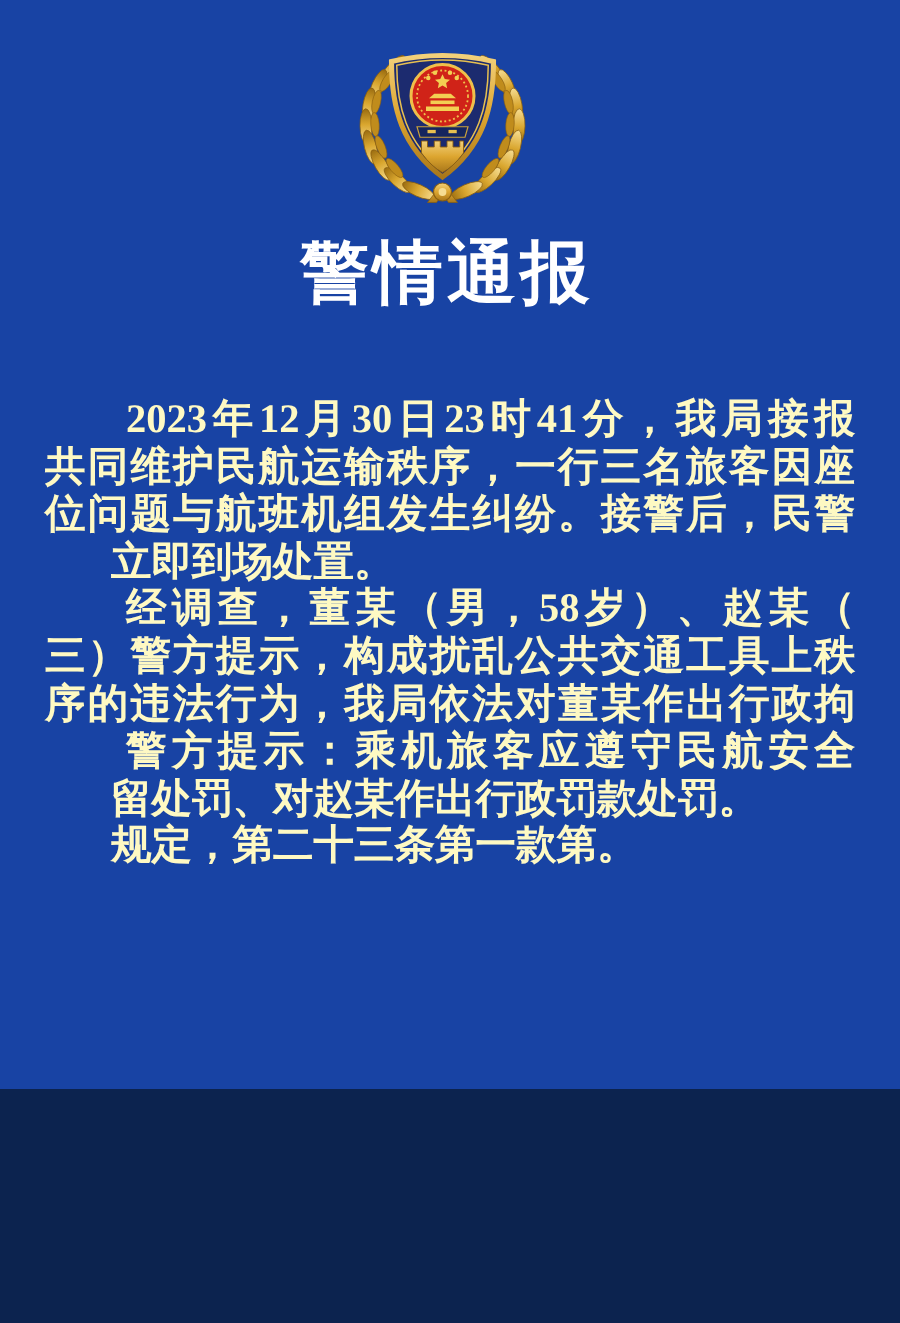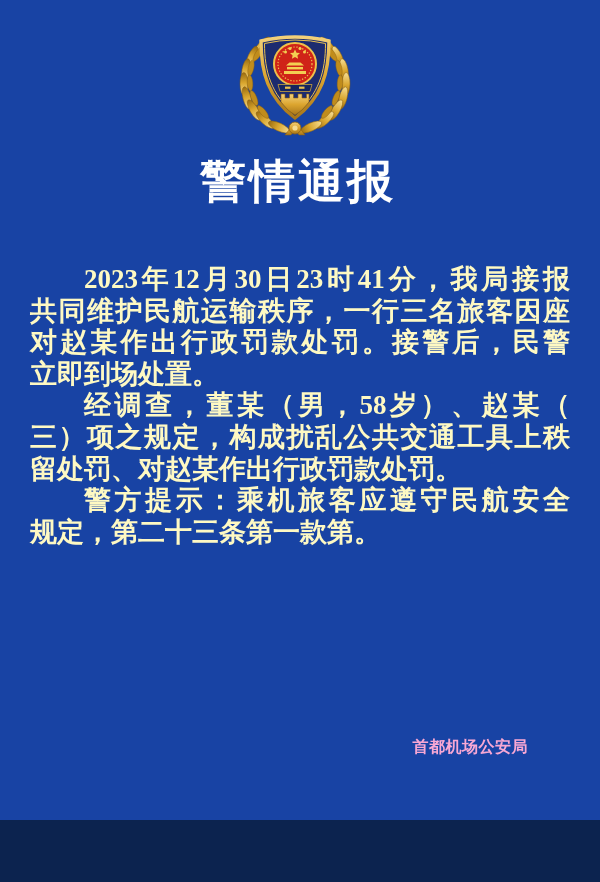--- a/index.html
+++ b/index.html
@@ -1,19 +1,19 @@
 <!DOCTYPE html>
 <html><head>
 <meta charset="utf-8">
 <style>
   html, body { margin: 0; padding: 0; background: #0c234f; }
   .page {
     position: relative;
     width: 600px;
-    height: 820px;
+    height: 726px;
     margin: 0 auto;
     background: #1843a4;
     overflow: hidden;
     font-family: "Liberation Serif", "DejaVu Serif", serif;
   }
   .badge {
     position: absolute;
     left: 238px;
     top: 28px;
     width: 114px;
@@ -43,21 +43,21 @@
   }
   .line {
     height: 31.6px;
     line-height: 31.6px;
     text-align: justify;
     text-align-last: justify;
     overflow: visible;
     white-space: nowrap;
   }
   .line.indent { padding-left: 54px; }
-  .line.end { text-align-last: left; }
+  .line.end { text-align-last: left; margin-left: 44px; }
   .signature {
     position: absolute;
     top: 733px;
     right: 72px;
     text-align: center;
     color: #f9a8d4;
     font-family: "Liberation Sans", "DejaVu Sans", sans-serif;
     font-weight: bold;
     font-size: 16px;
     line-height: 28px;
@@ -143,26 +143,27 @@
     </g>
 
     <path d="M43,70 L43,66 L47,66 L47,70 L51.5,70 L51.5,66 L55.5,66 L55.5,70 L60,70 L60,66 L64,66 L64,70 L68.5,70 L68.5,66 L71,66 L71,74 Q64,83.5 57,87 Q50,83.5 43,74 Z" fill="url(#gold)" stroke="#8a5f10" stroke-width="0.6"></path>
   </svg>
 
   <div class="title">警情通报</div>
 
   <div class="body-text">
     <div class="line indent">2023年12月30日23时41分，我局接报</div>
     <div class="line">共同维护民航运输秩序，一行三名旅客因座</div>
-    <div class="line">对赵某作出行政罚款处罚。接警后，民警</div>
+    <div class="line">位问题与航班机组发生纠纷。接警后，民警</div>
     <div class="line end">立即到场处置。</div>
     <div class="line indent">经调查，董某（男，58岁）、赵某（</div>
-    <div class="line">三）项之规定，构成扰乱公共交通工具上秩</div>
+    <div class="line">三）警方提示，构成扰乱公共交通工具上秩</div>
+    <div class="line">序的违法行为，我局依法对董某作出行政拘</div>
+    <div class="line indent">警方提示：乘机旅客应遵守民航安全</div>
     <div class="line end">留处罚、对赵某作出行政罚款处罚。</div>
-    <div class="line indent">警方提示：乘机旅客应遵守民航安全</div>
     <div class="line end">规定，第二十三条第一款第。</div>
   </div>
 
   <div class="signature">
     <div>首都机场公安局</div>
   </div>
 
 </div>
 
 </body></html>

